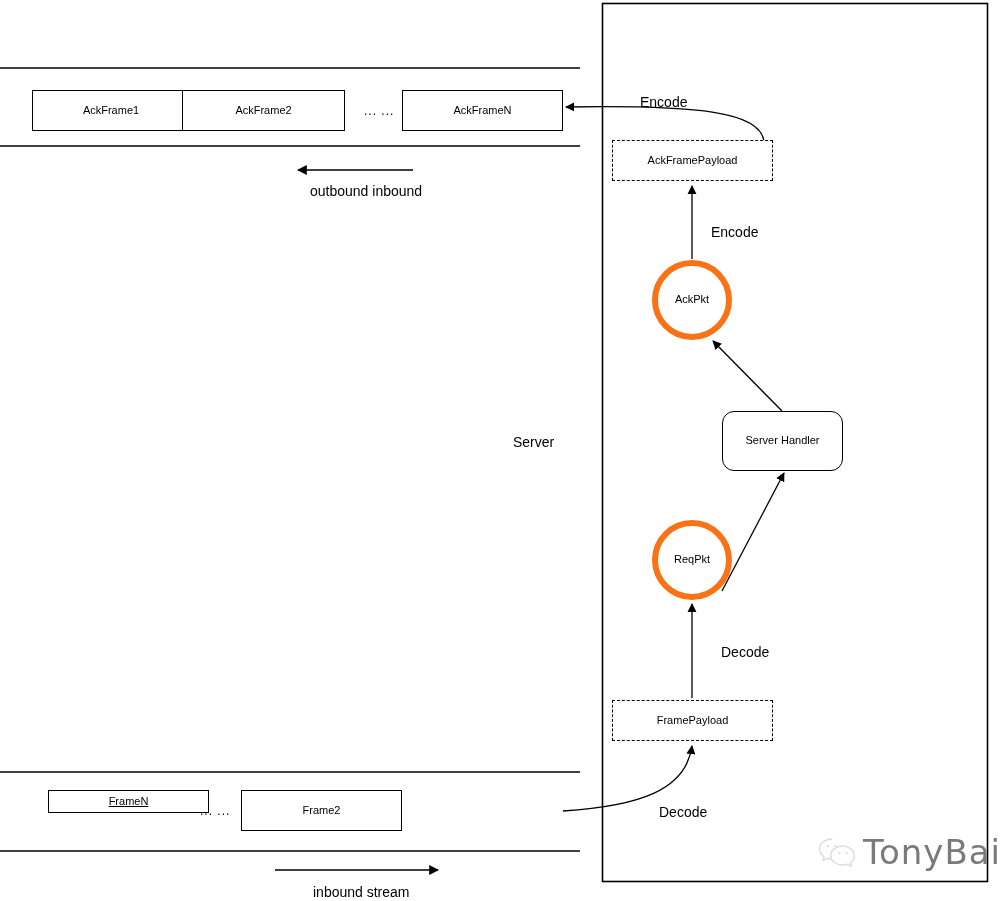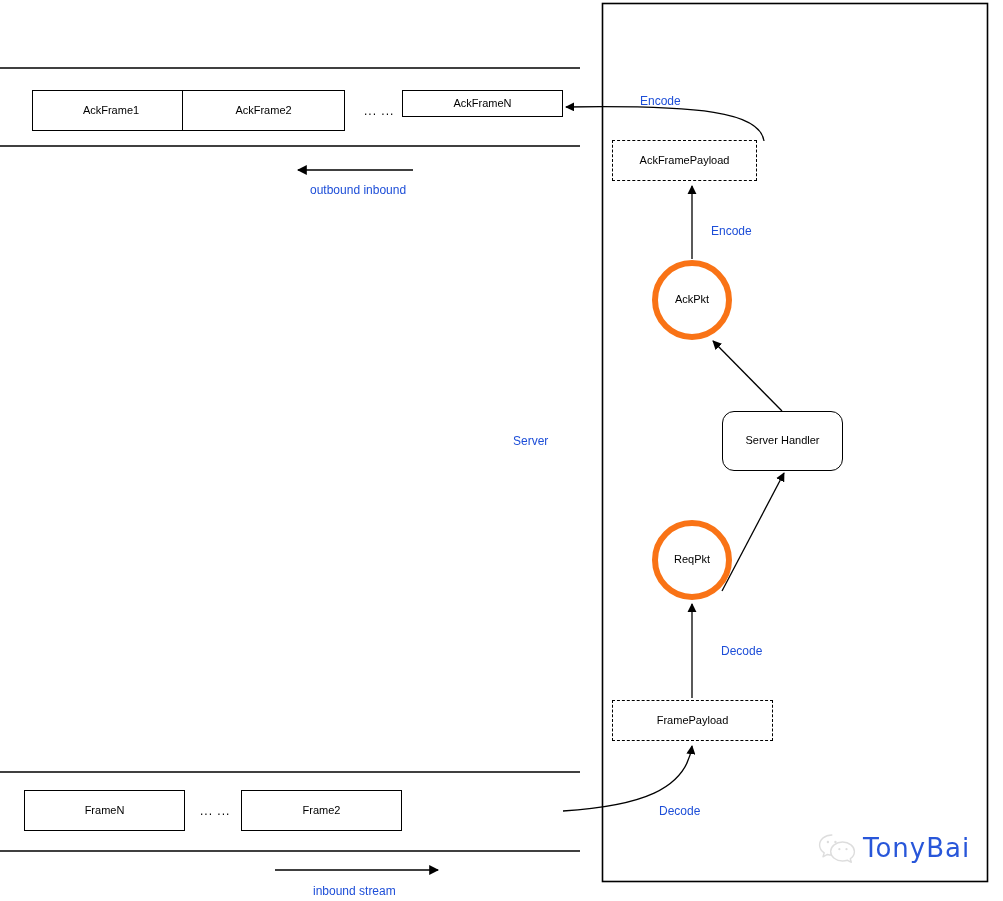--- a/index.html
+++ b/index.html
@@ -44,44 +44,44 @@
   }
   .dashed {
     border: 1.5px dashed #000000;
   }
   .circle {
     border: 6px solid #f97316;
     border-radius: 50%;
   }
   .lbl {
     position: absolute;
-    font-size: 12px;
-    color: #1d4ed8;
+    font-size: 14px;
+    color: #000000;
     white-space: nowrap;
     background: transparent;
   }
   .ellipsis {
     position: absolute;
     font-size: 12px;
     color: #000000;
     letter-spacing: 1px;
     white-space: nowrap;
   }
   .watermark {
     position: absolute;
     display: flex;
     align-items: center;
     gap: 7px;
     color: #d9d9d9;
     opacity: 0.95;
   }
   .watermark .wm-text {
-    font-size: 26px;
+    font-size: 34px;
     letter-spacing: 1px;
-    color: #1d4ed8;
+    color: #737373;
     font-family: "DejaVu Sans", sans-serif;
   }
 </style>
 </head>
 <body>
 
 <div id="canvas">
 
   <svg class="layer" viewBox="0 0 1003 901" xmlns="http://www.w3.org/2000/svg">
     <defs>
@@ -115,39 +115,39 @@
     <path d="M 563 811 C 640 806 686 790 692 746" fill="none" stroke="#000" stroke-width="1.3" marker-end="url(#arrow)"></path>
   </svg>
 
   <div class="node boxed" style="left:32px; top:90px; width:158px; height:41px;">
     <span>AckFrame1</span>
   </div>
   <div class="node boxed" style="left:182px; top:90px; width:163px; height:41px;">
     <span>AckFrame2</span>
   </div>
   <div class="ellipsis" style="left:364px; top:104px;">... ...</div>
-  <div class="node boxed" style="left:402px; top:90px; width:161px; height:27px;">
+  <div class="node boxed" style="left:402px; top:90px; width:161px; height:41px;">
     <span>AckFrameN</span>
   </div>
 
   <div class="lbl" style="left:310px; top:183px;">outbound inbound</div>
 
-  <div class="node boxed" style="left:24px; top:790px; width:161px; height:41px;">
+  <div class="node boxed" style="left:48px; top:790px; width:161px; height:23px;text-decoration:underline;">
     <span>FrameN</span>
   </div>
   <div class="ellipsis" style="left:200px; top:804px;">... ...</div>
   <div class="node boxed" style="left:241px; top:790px; width:161px; height:41px;">
     <span>Frame2</span>
   </div>
 
   <div class="lbl" style="left:313px; top:884px;">inbound stream</div>
 
   <div class="lbl" style="left:513px; top:434px;">Server</div>
 
-  <div class="node dashed" style="left:612px; top:140px; width:145px; height:41px;">
+  <div class="node dashed" style="left:612px; top:140px; width:161px; height:41px;">
     <span>AckFramePayload</span>
   </div>
 
   <div class="node circle" style="left:652px; top:260px; width:80px; height:80px;">
     <span>AckPkt</span>
   </div>
 
   <div class="node boxed" style="left:722px; top:411px; width:121px; height:60px;border-radius:12px;">
     <span>Server Handler</span>
   </div>

